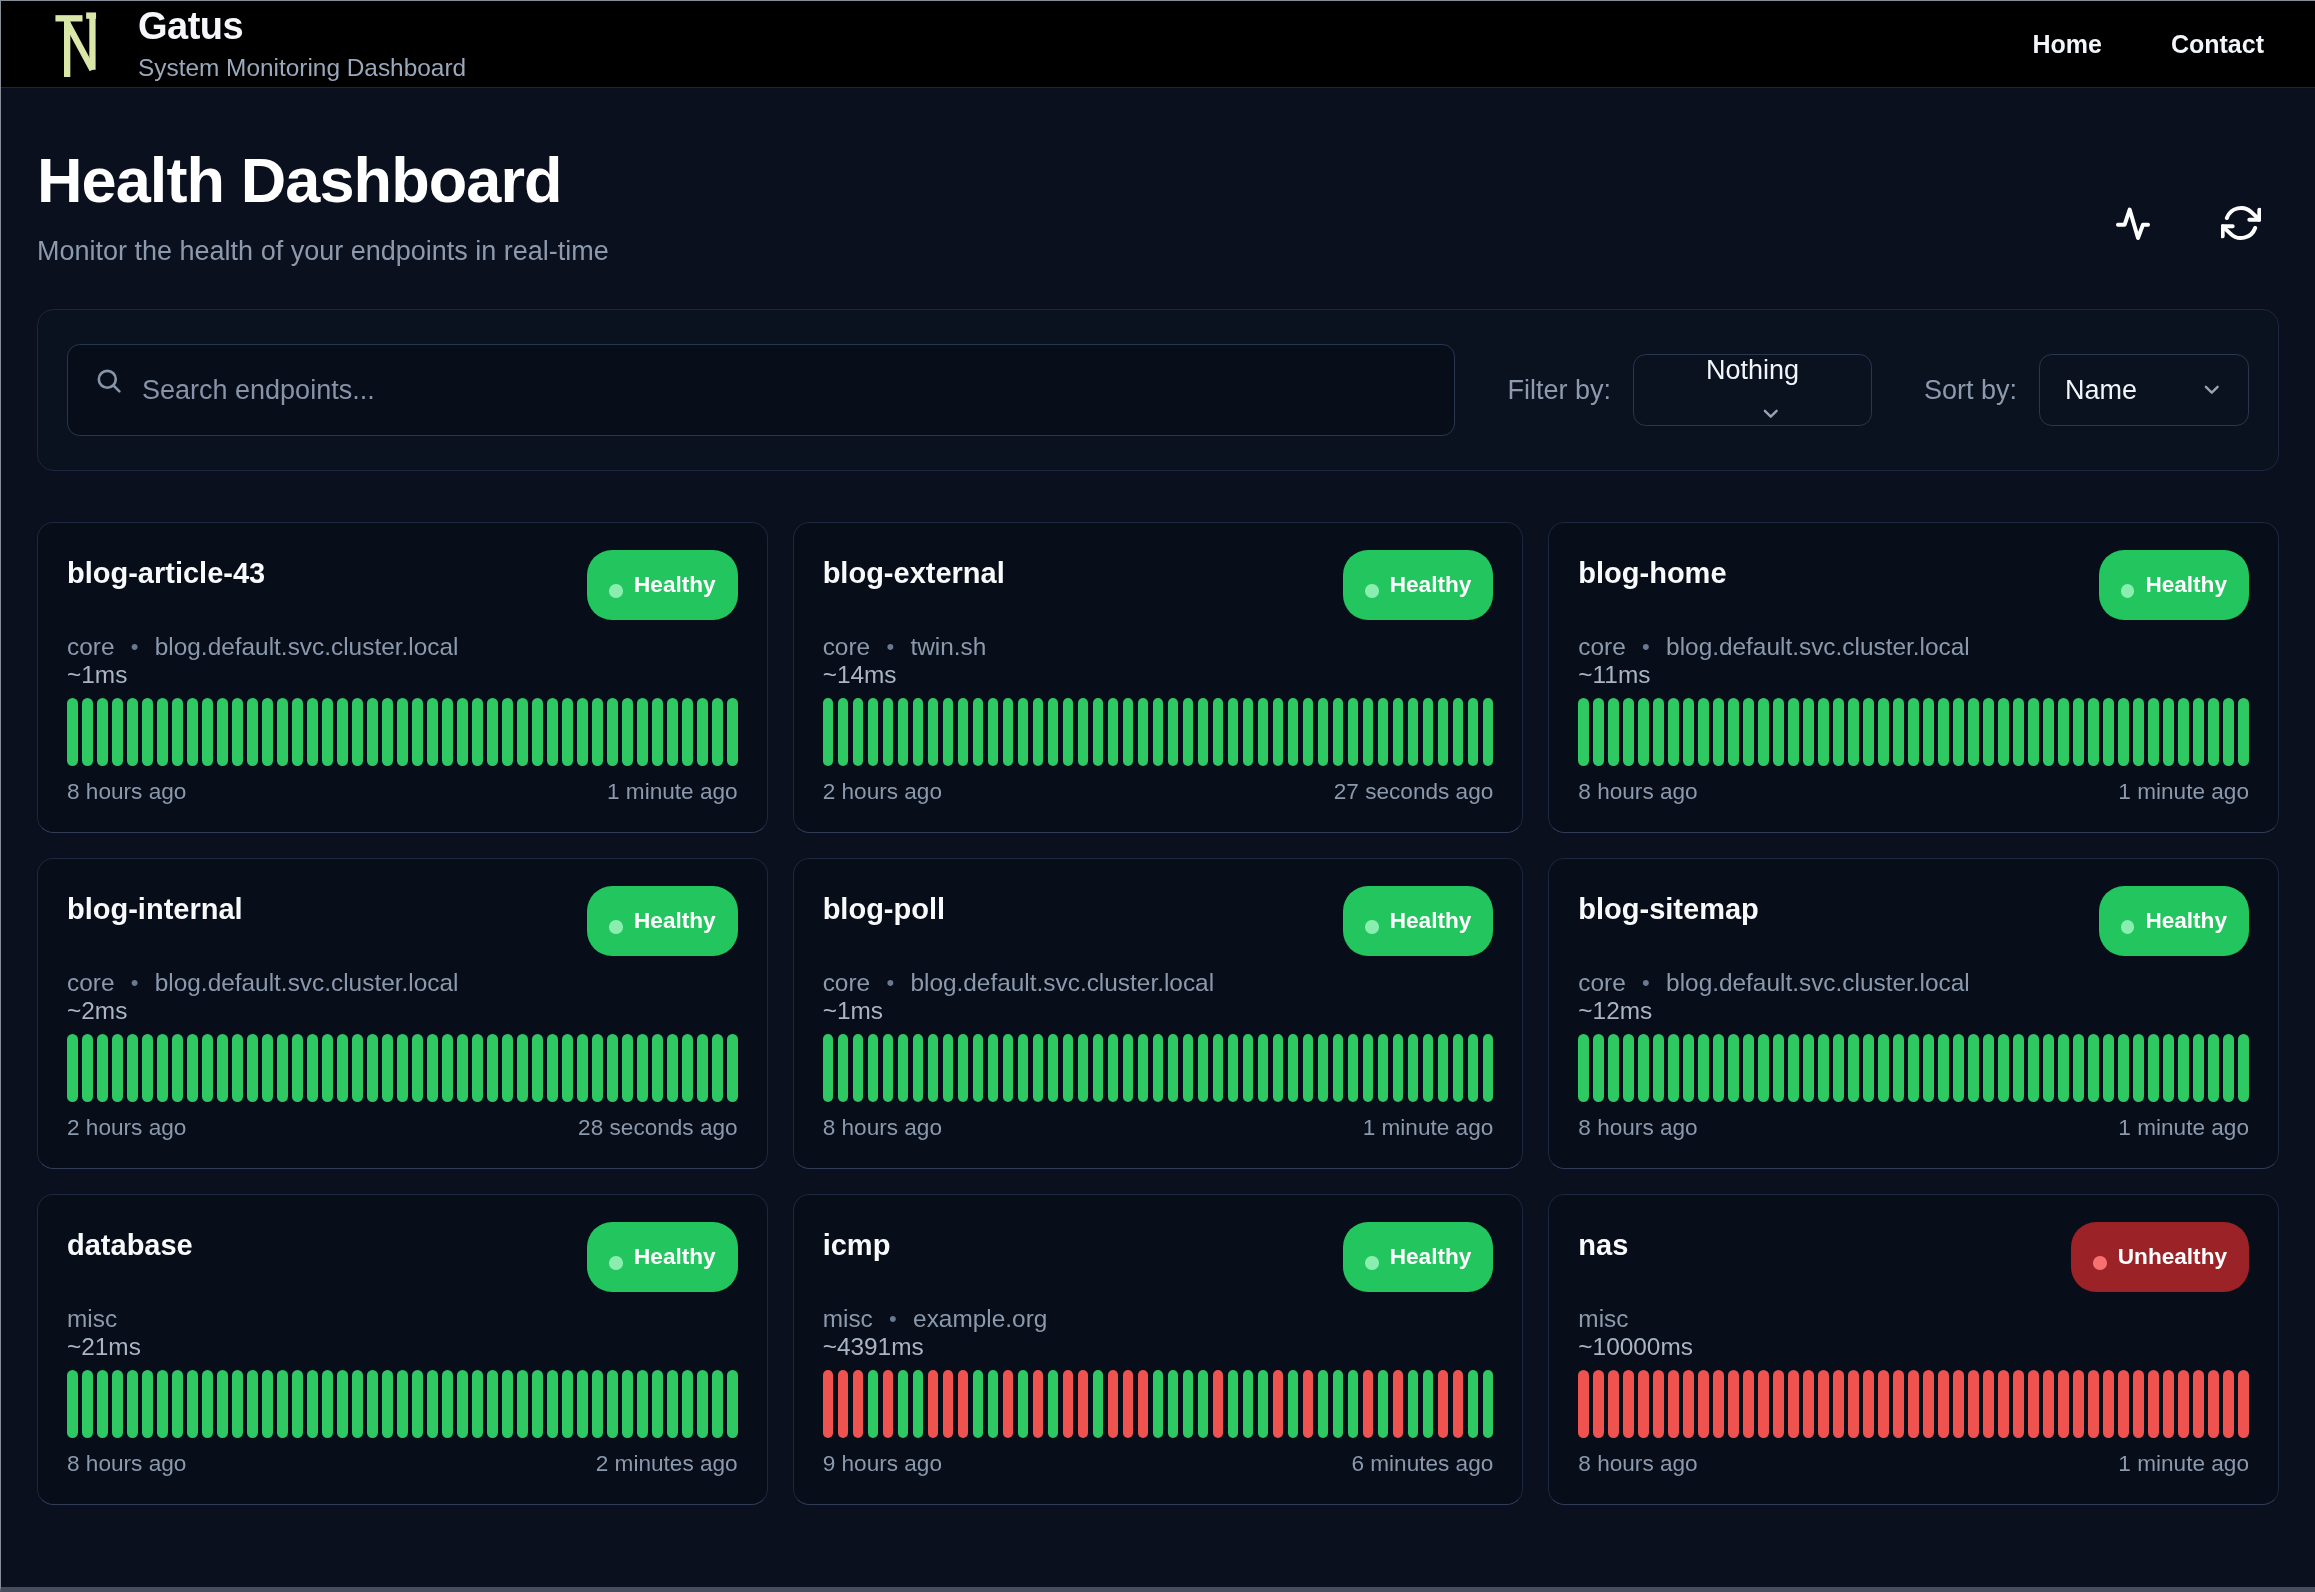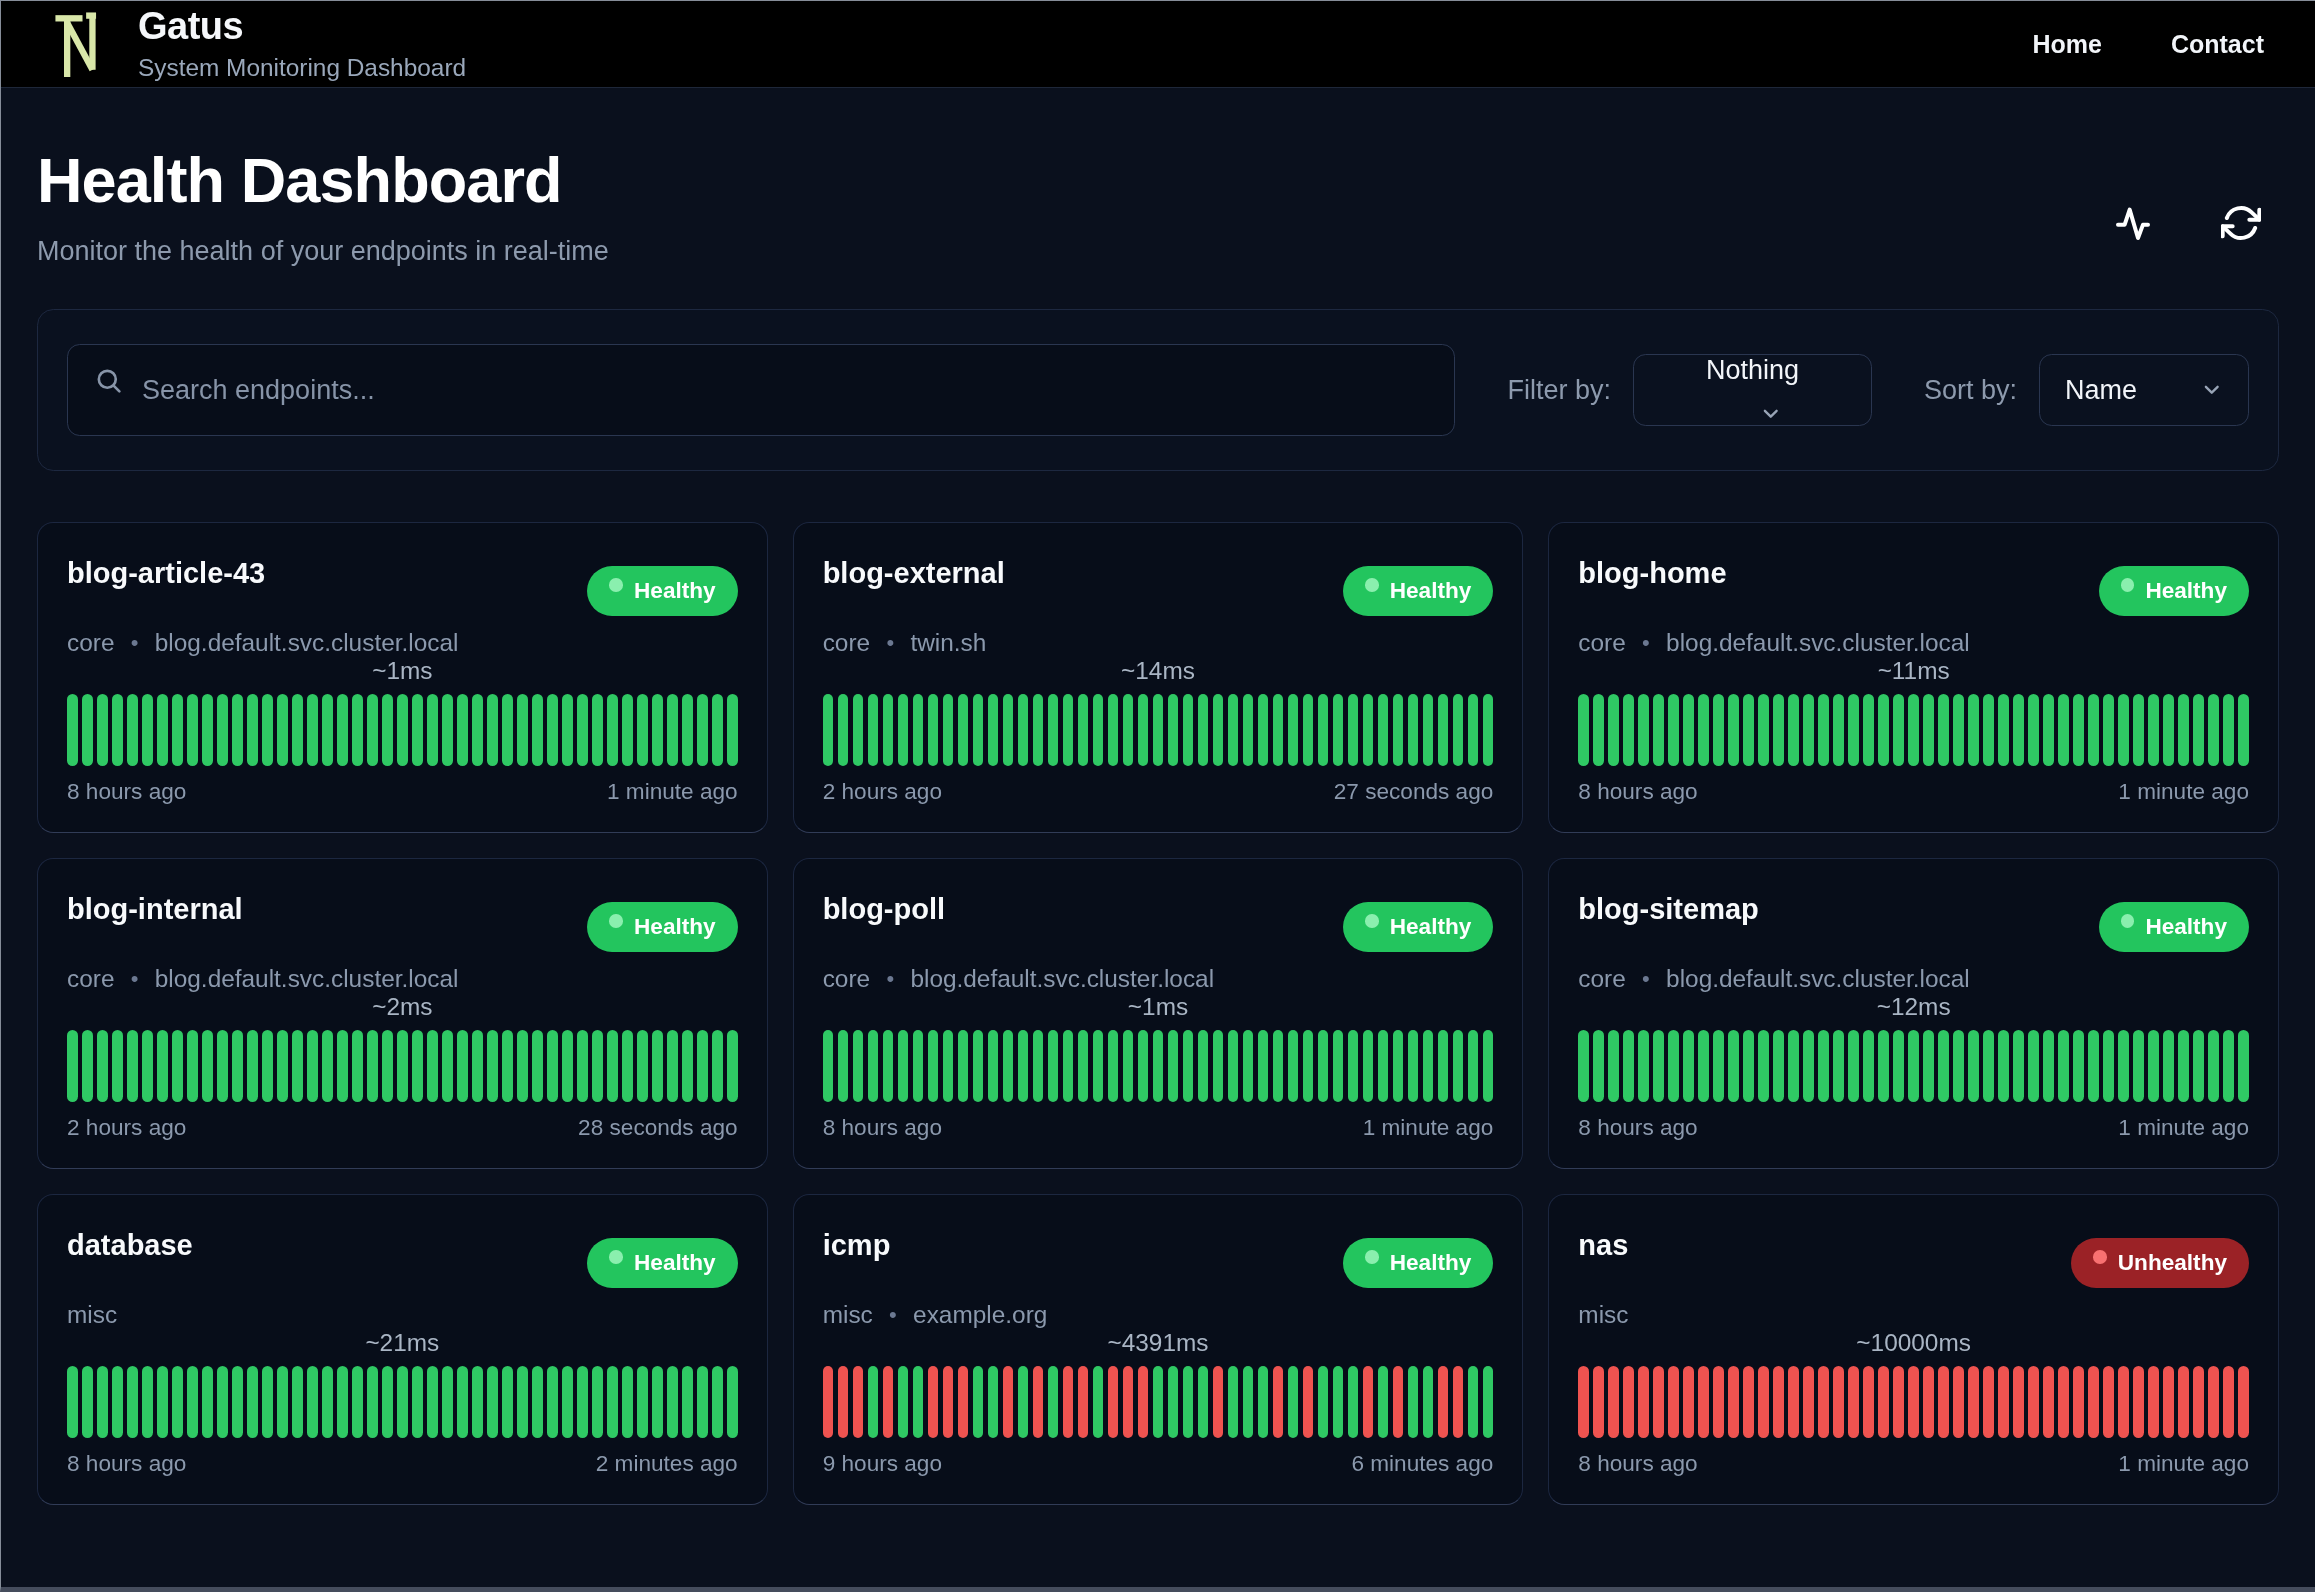--- a/index.html
+++ b/index.html
@@ -43,30 +43,30 @@
   .select svg { width:23.5px; height:23.5px; margin-left:36px; }
   .select.filter { width:239px;flex-direction:column; } .select.sort { width:210px; }
 
   
   .grid { margin-top:51px; display:grid; grid-template-columns:repeat(3,1fr); gap:25px; }
   .card { background:#070d19; border:1.8px solid #1c2740; border-bottom-color:#313c57;
           border-radius:16.3px; padding:27px 29px; height:311px; cursor:pointer;
           display:flex; flex-direction:column; }
   .card-head { display:flex; align-items:flex-start; justify-content:space-between; }
   .ep-name { font-size:29px; font-weight:700; color:#f8fafc; margin-top:7.2px; }
-  .badge { display:flex; align-items:flex-start; gap:11px; border-radius:25px;
-           padding:12px 22px; font-size:22.6px; font-weight:700; color:#ffffff;margin-top:16px; }
+  .badge { display:flex; align-items:flex-end; gap:11px; border-radius:25px;
+           padding:22px 22px; font-size:22.6px; font-weight:700; color:#ffffff; }
   .badge.healthy { background:#23c55e; }
   .badge.unhealthy { background:#9b2226; }
   .badge .dot { width:13.6px; height:13.6px; border-radius:50%; }
   .badge.healthy .dot { background:#8aefae; }
   .badge.unhealthy .dot { background:#f87171; }
   .ep-sub { font-size:24.4px; color:#8b99ad; margin-top:12.7px; display:flex; gap:16.3px; align-items:center; }
   .ep-sub .sep { color:#6b7891; font-size:22px; }
-  .latency { font-size:24.4px; color:#a9b5c4; text-align:center; margin-top:auto; }
+  .latency { font-size:24.4px; color:#a9b5c4; text-align:left; margin-top:auto; }
   .bars { display:flex; gap:4.5px; height:90px; margin-top:9px; }
   .bar { flex:1; border-radius:6.3px; }
   .bar.G { background:#2fc964; }
   .bar.R { background:#ef5350; }
   .card-foot { display:flex; justify-content:space-between; font-size:22.6px; color:#8b99ad; margin-top:12.7px; }
 </style>
 </head>
 <body>
 
 <div class="viewport">

